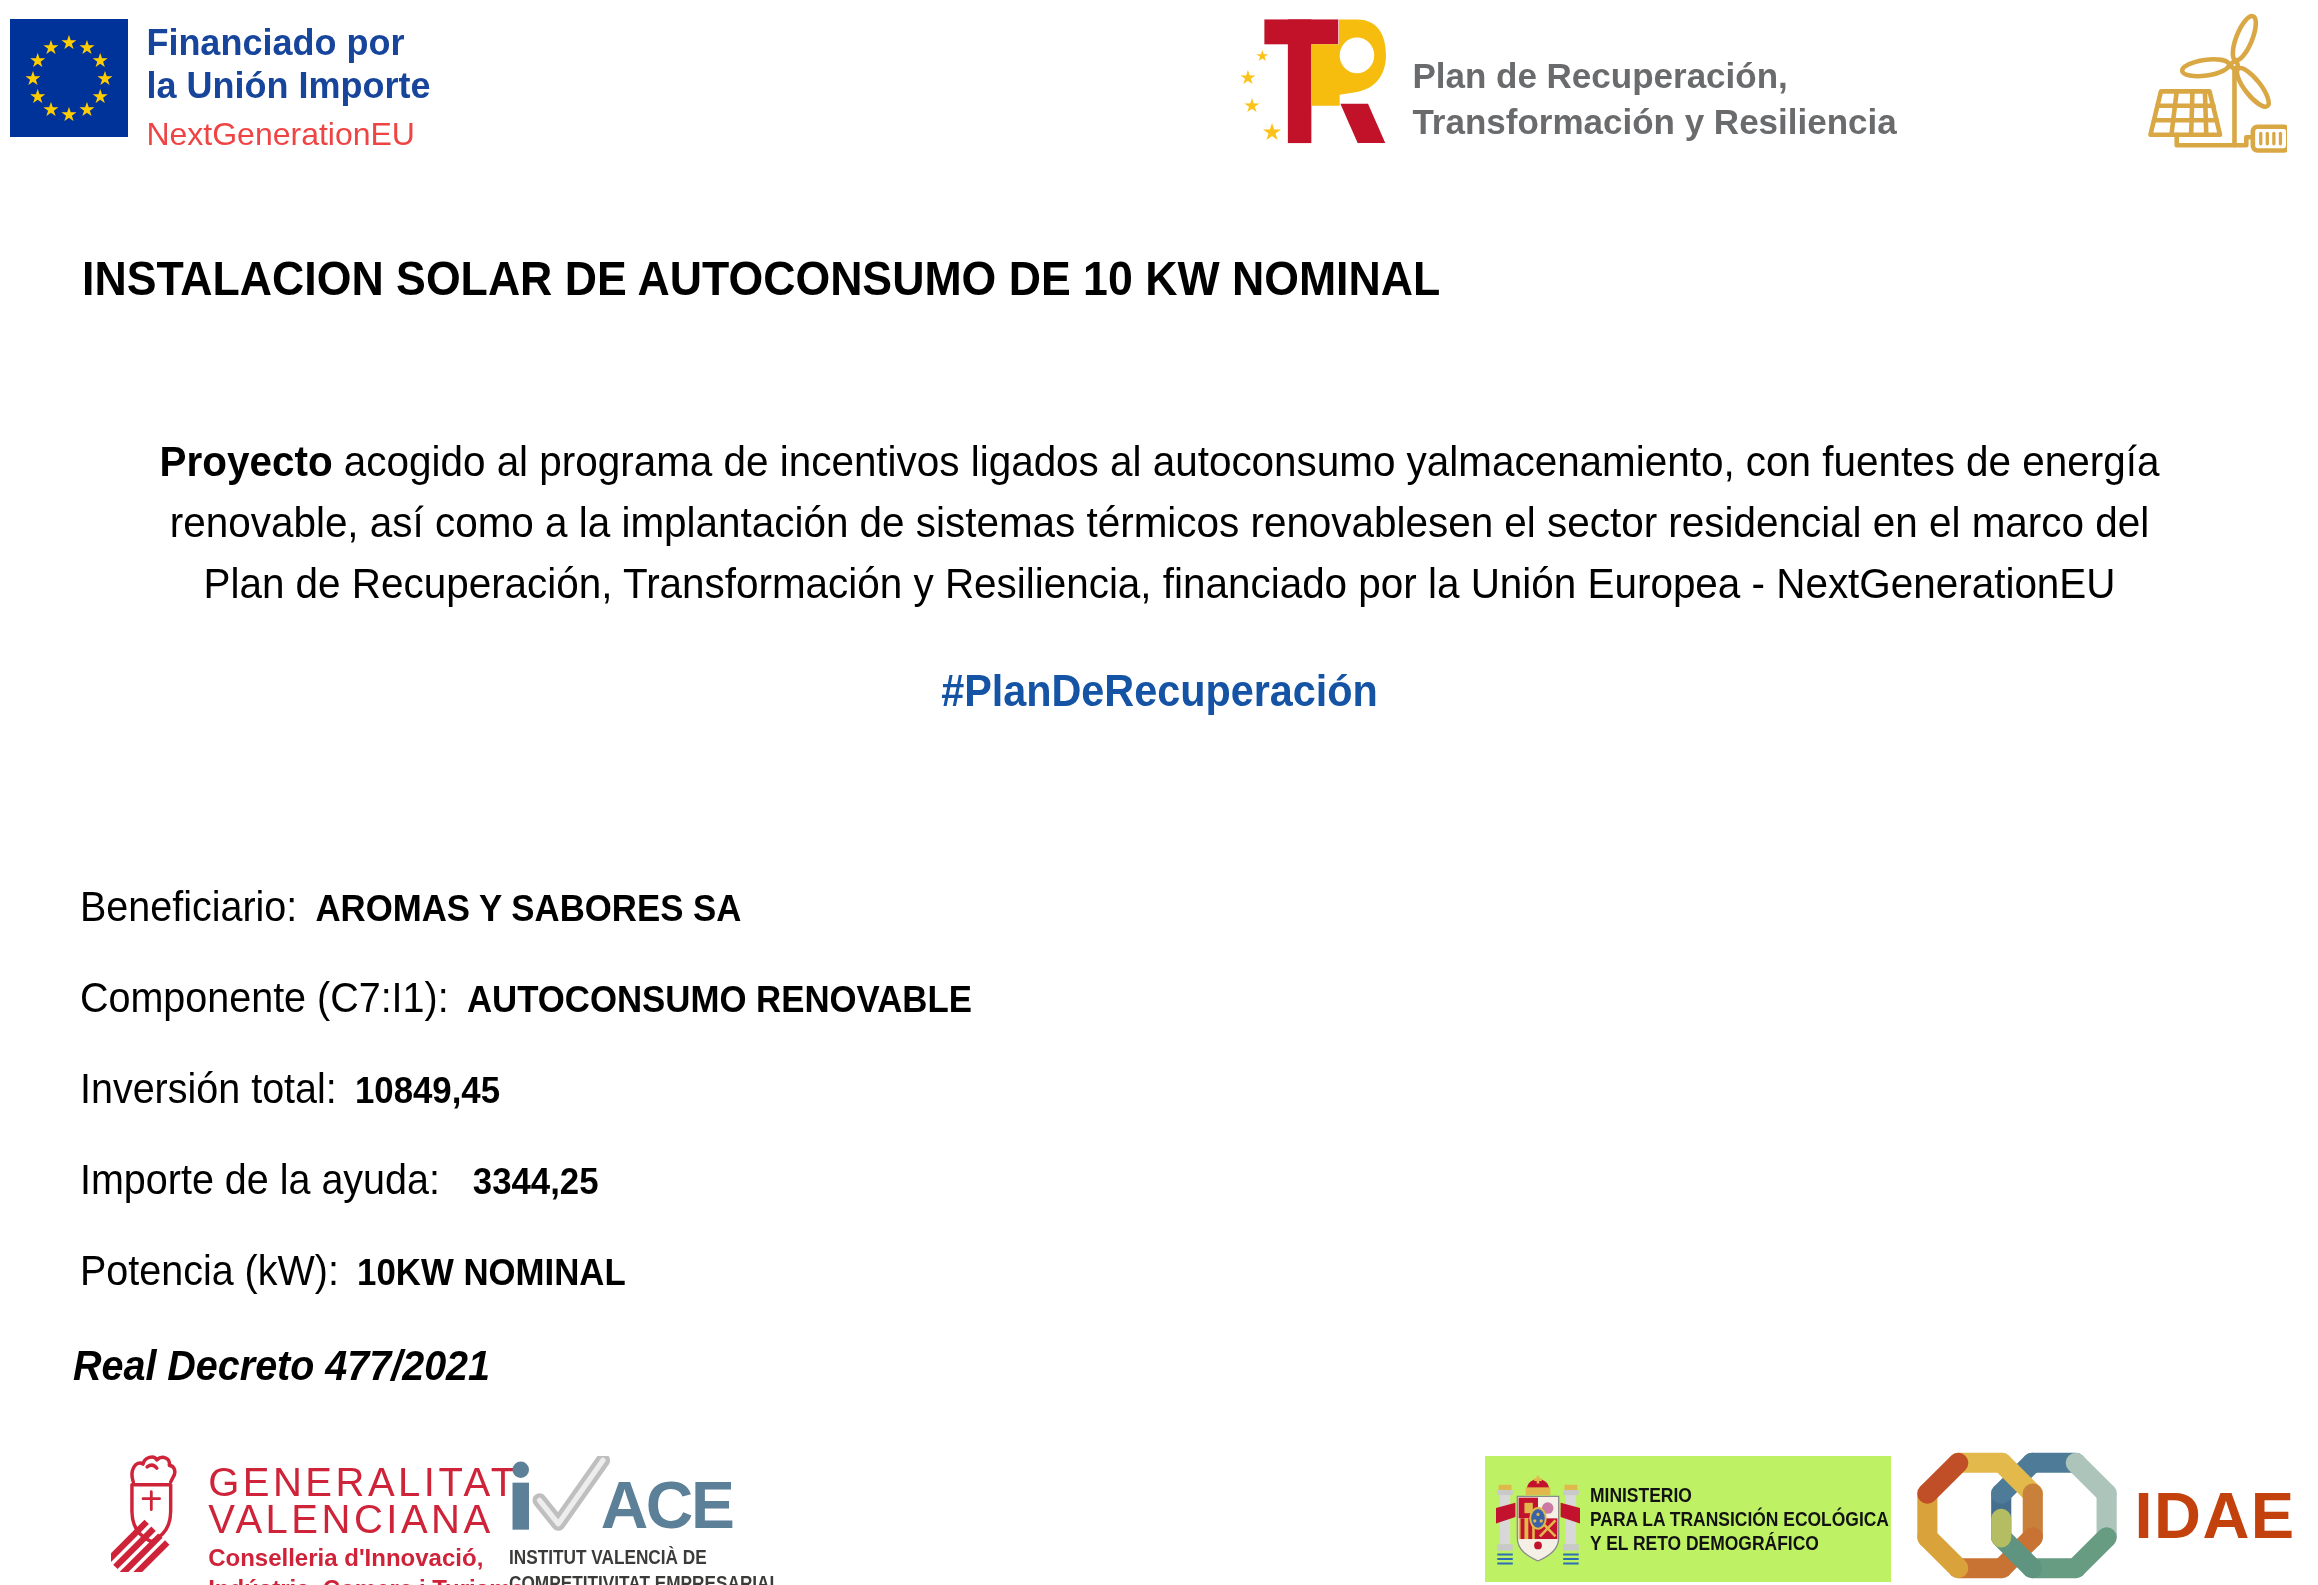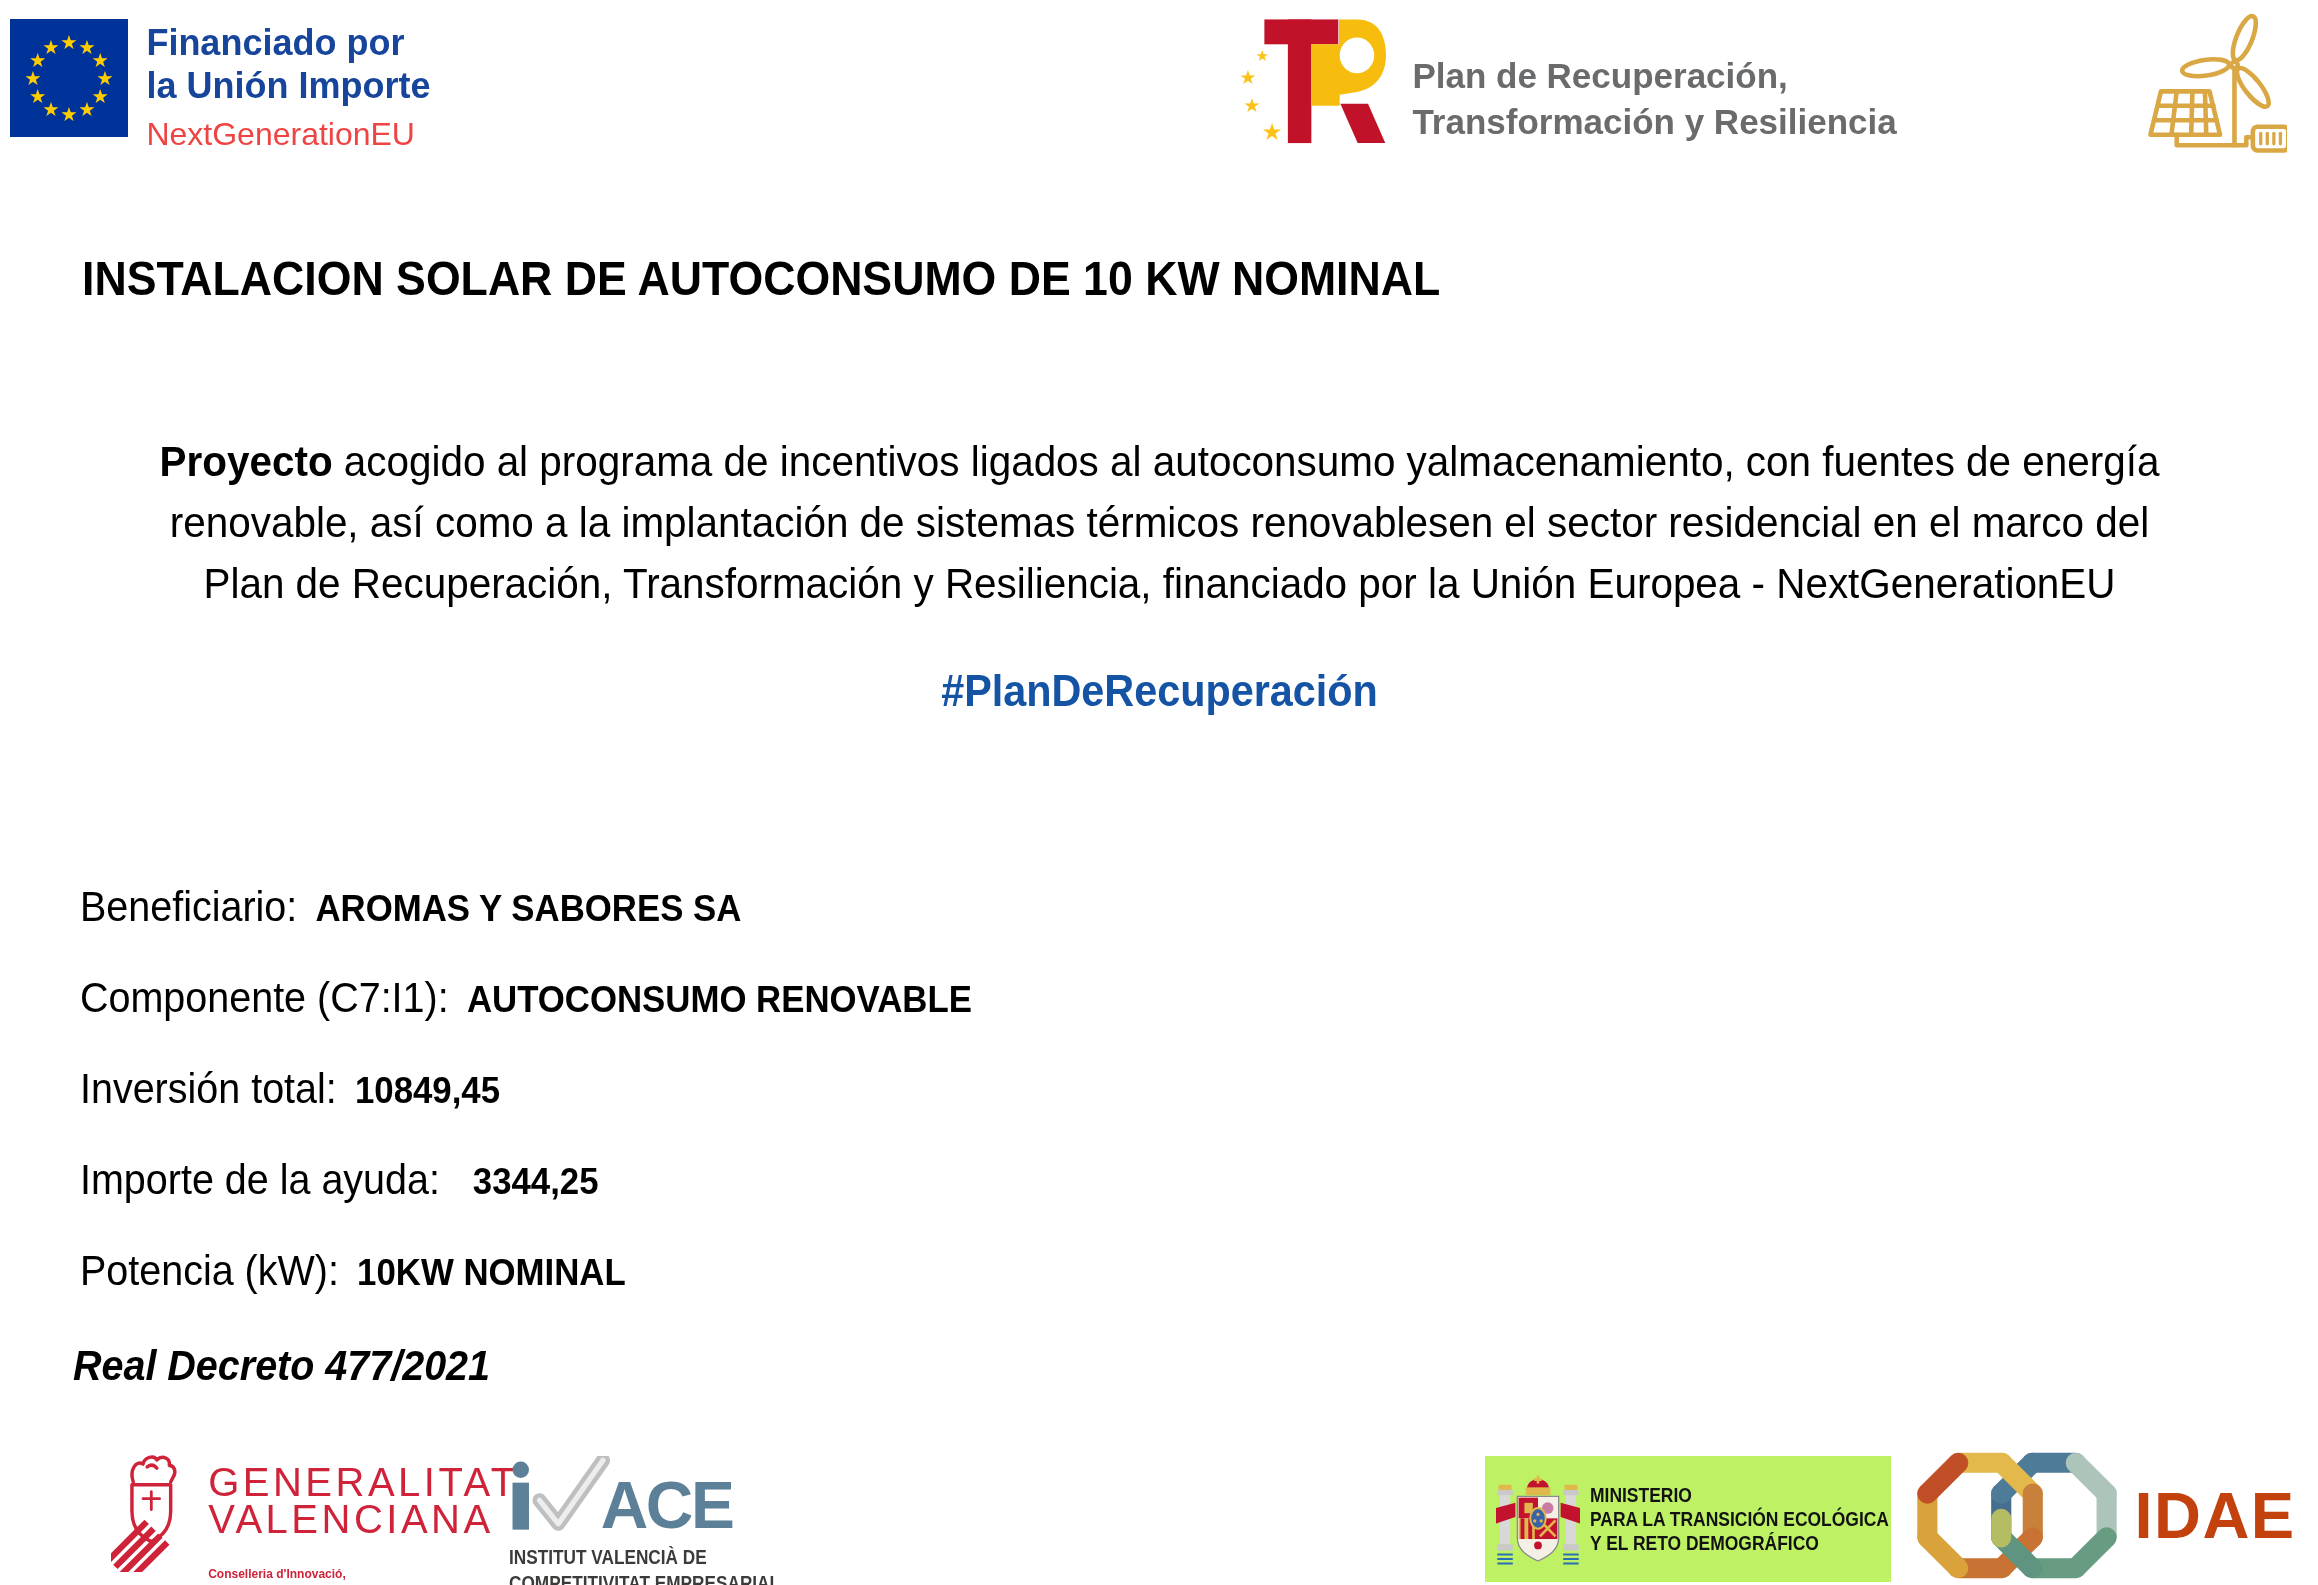--- a/index.html
+++ b/index.html
@@ -39,21 +39,21 @@
   .row .value.gap-lg{margin-left:35px;}
 
   .decree{position:absolute;left:73px;top:1342px;font-size:42px;font-weight:bold;font-style:italic;
           white-space:nowrap;transform:scaleX(.94);transform-origin:0 0;}
 
   
   .gva{position:absolute;left:111px;top:1453px;display:flex;gap:15.2px;}
   .gva-crest{width:82px;height:119px;display:block;}
   .gva-text{padding-top:11px;}
   .gva-name{color:#CE2339;font-size:40px;line-height:37px;letter-spacing:3.5px;font-weight:400;white-space:nowrap;}
-  .gva-dept{color:#CE2339;font-size:12px;line-height:22px;font-weight:bold;margin-top:25px;white-space:nowrap;}
+  .gva-dept{color:#CE2339;font-size:24px;line-height:22px;font-weight:bold;margin-top:9px;white-space:nowrap;}
 
   .ivace{position:absolute;left:509px;top:1456px;}
   .ivace-mark{width:235px;height:78px;display:block;}
   .ivace-sub{margin-top:9.7px;color:#3B3B3A;font-size:21px;line-height:26px;font-weight:bold;
              white-space:nowrap;transform:scaleX(.82);transform-origin:0 0;}
 
   .ministerio{position:absolute;left:1485px;top:1456px;width:406px;height:126px;background:#bef264;
               display:flex;align-items:center;box-sizing:border-box;padding-left:11px;}
   .min-coat{width:84px;height:104px;flex:0 0 auto;display:block;}
   .min-text{margin-left:9.7px;color:#121212;font-size:19.4px;line-height:24px;font-weight:bold;

